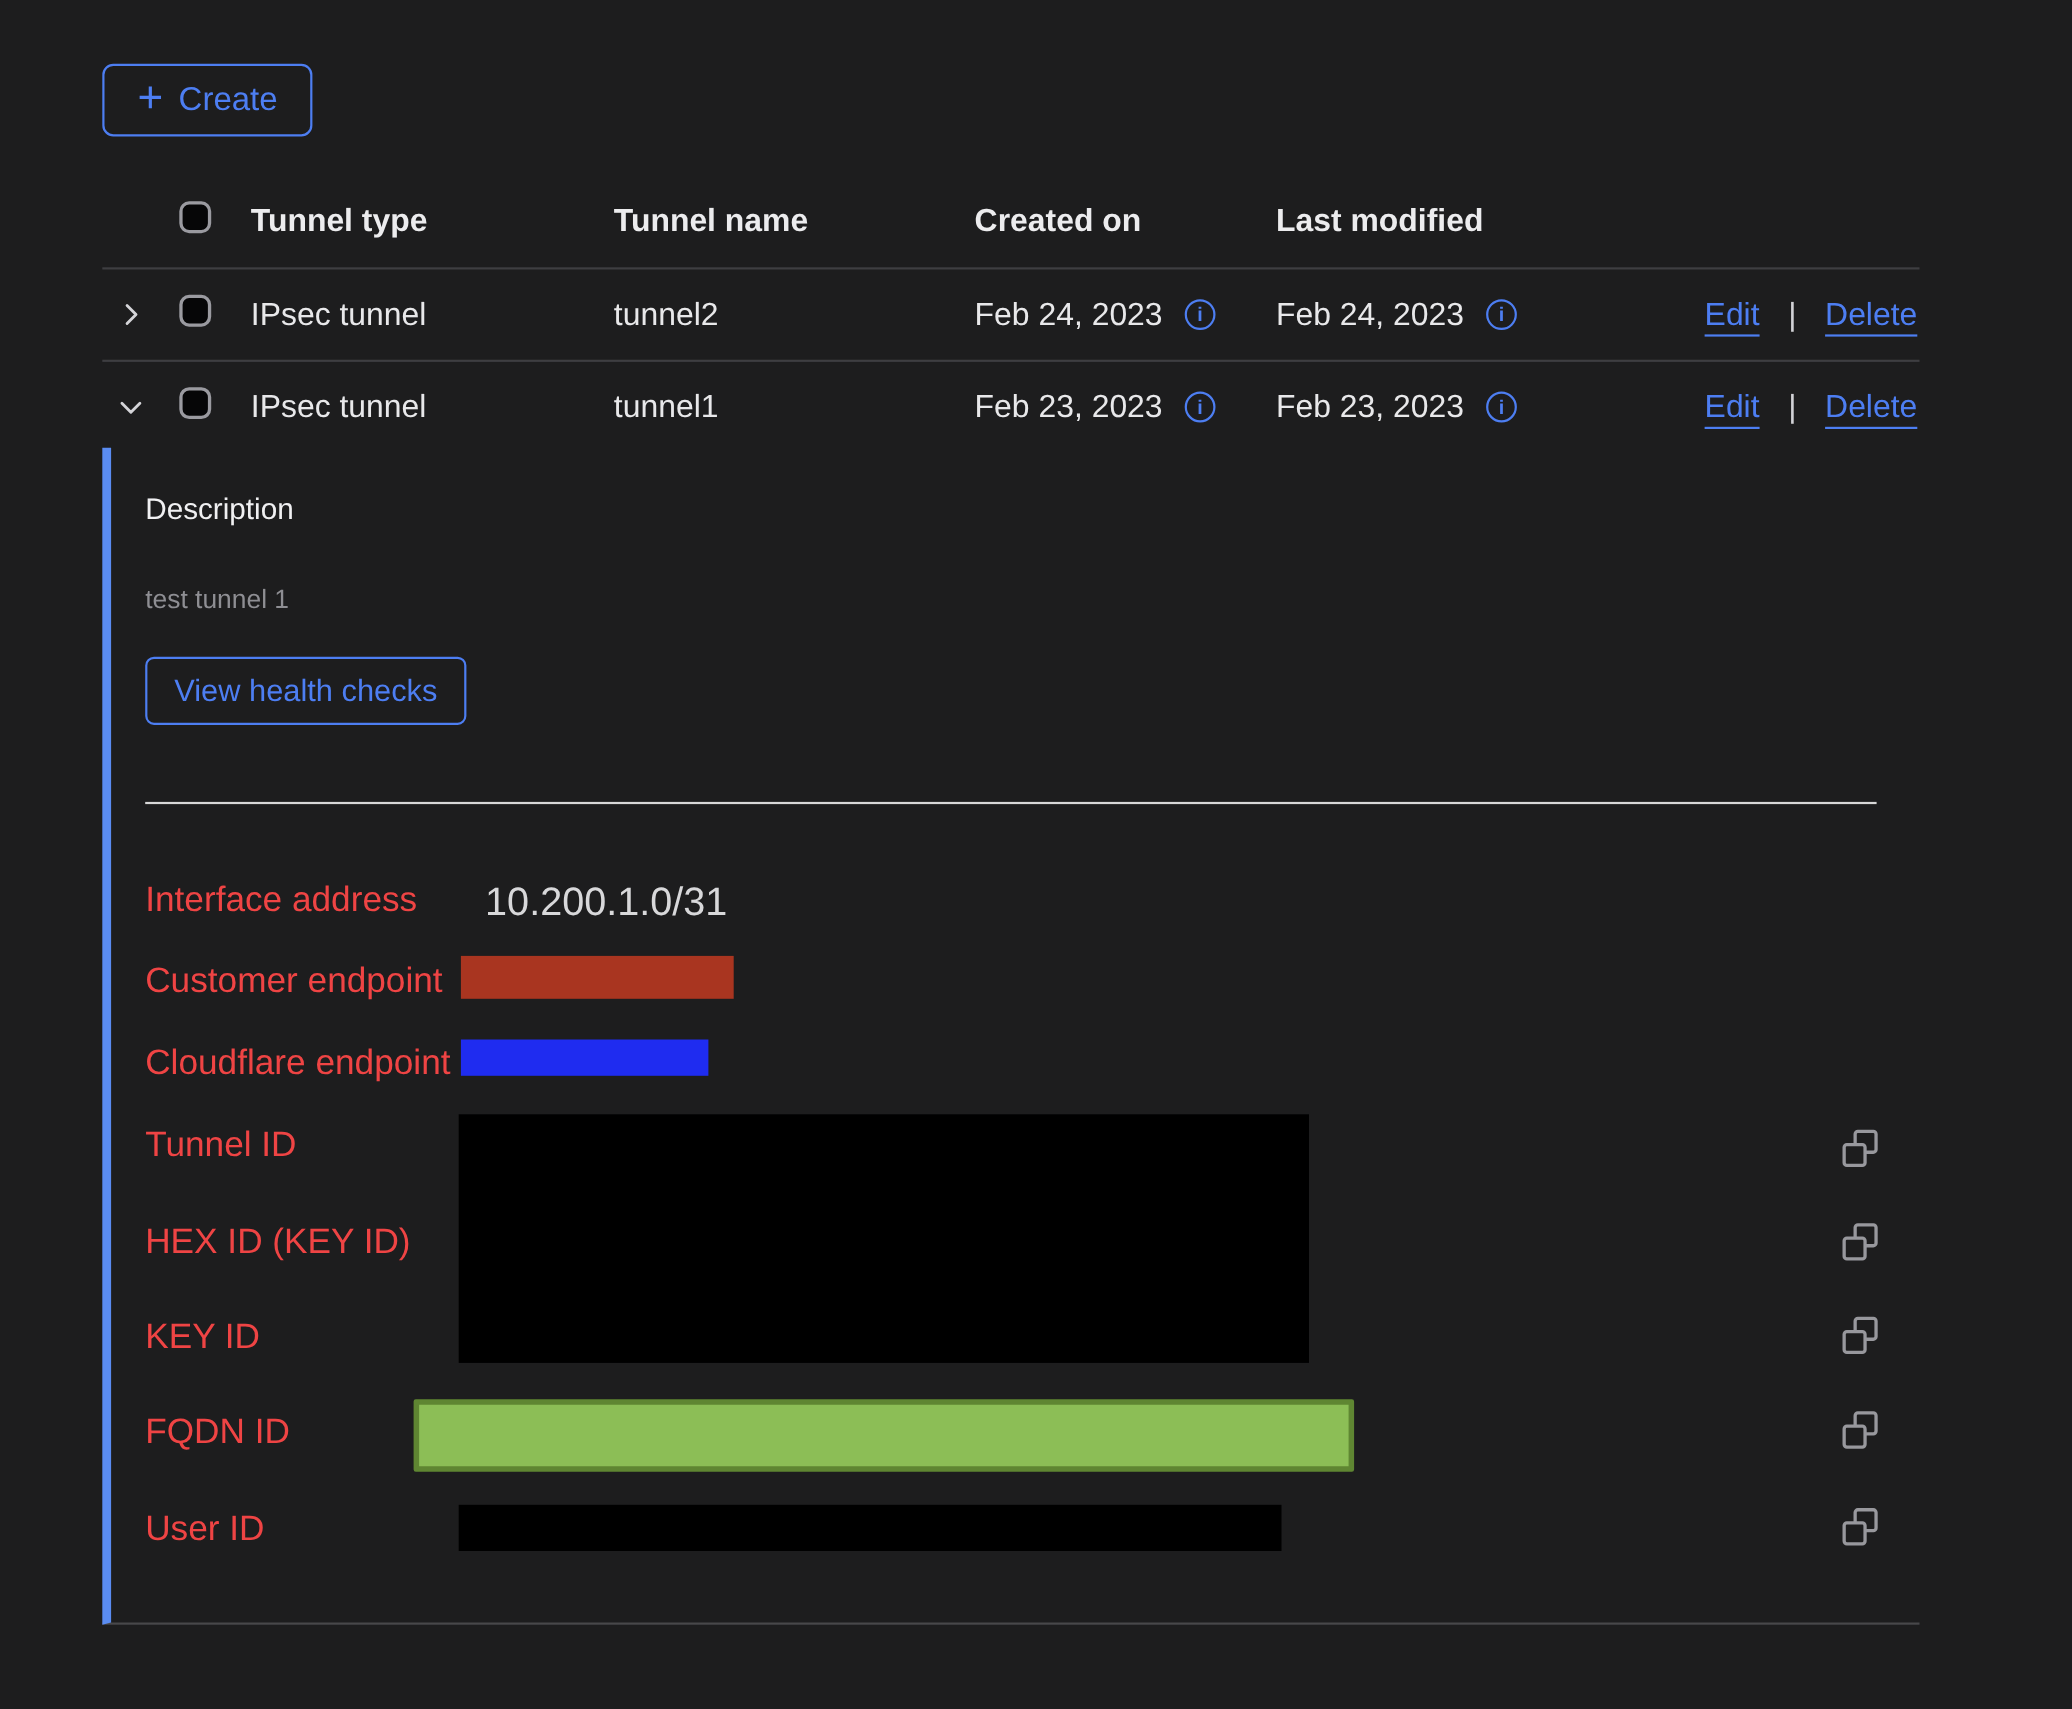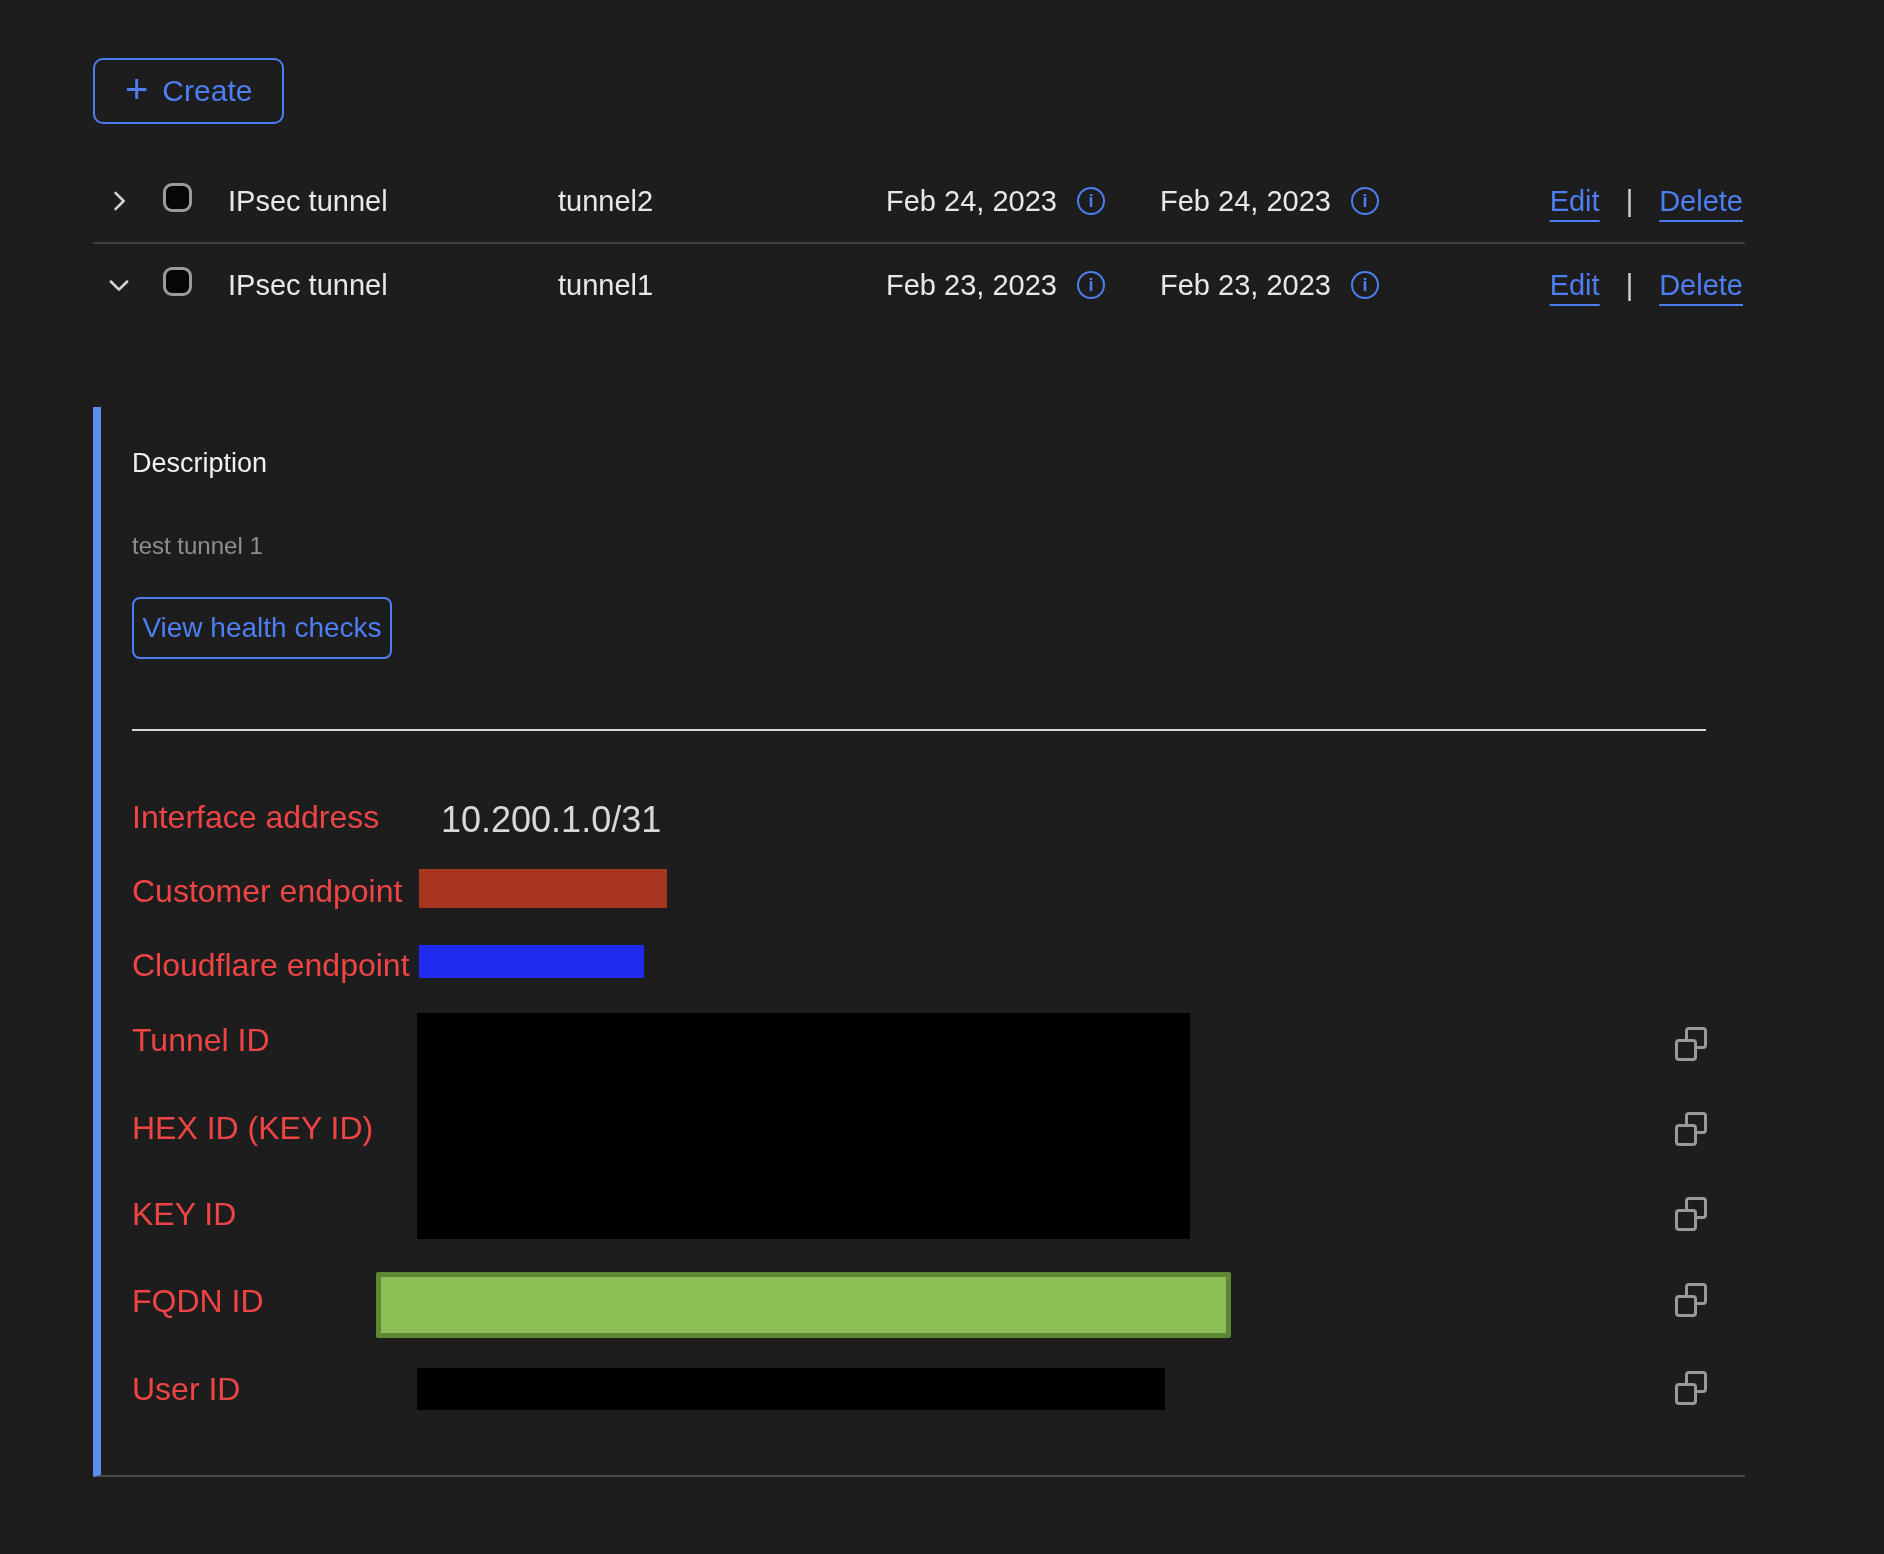--- a/index.html
+++ b/index.html
@@ -43,21 +43,21 @@
   }
   .action-sep{color:#d2d2d6;font-size:29px;}
   
   .expanded{
     position:absolute;left:93px;top:407px;width:1652px;height:1070px;box-sizing:border-box;
     border-left:8px solid #5a8cf2;border-bottom:2px solid #48484a;
   }
   .desc-label{position:absolute;left:31px;top:41px;font-size:27px;font-weight:500;color:#f0f0f2;}
   .desc-value{position:absolute;left:31px;top:125px;font-size:24px;color:#8e8e93;}
   .health-btn{
-    position:absolute;left:31px;top:190px;width:260px;height:62px;box-sizing:border-box;
+    position:absolute;left:31px;top:190px;width:292px;height:62px;box-sizing:border-box;
     background:transparent;border:2px solid #4d7ef2;border-radius:8px;
     color:#4d7ef2;font-size:28px;cursor:pointer;font-family:inherit;
   }
   .light-divider{position:absolute;left:31px;top:322px;width:1574px;height:2px;background:#d8d8d8;}
   .dlabel{position:absolute;left:31px;font-size:32px;color:#ef4444;white-space:nowrap;}
   .dvalue{position:absolute;font-size:36px;color:#d8d8da;white-space:nowrap;}
   
   .redact{position:absolute;}
   .redact-red{left:318px;top:462px;width:248px;height:39px;background:#a93520;}
   .redact-blue{left:318px;top:538px;width:225px;height:33px;background:#1f2cf0;}
@@ -87,20 +87,29 @@
 
 <div id="screen">
 
   <button class="create-btn">
     <span class="plus">+</span>
     <span>Create</span>
   </button>
 
   <div class="table">
 
+    <div class="trow thead">
+      <div class="chevron-cell"></div>
+      <div><span class="checkbox"></span></div>
+      <div>Tunnel type</div>
+      <div>Tunnel name</div>
+      <div>Created on</div>
+      <div>Last modified</div>
+      <div></div>
+    </div>
 
     <div class="trow row-1">
       <div class="chevron-cell">
         <button class="chevron-btn">
           <svg width="28" height="28" viewBox="0 0 24 24" fill="none">
             <path d="M9 5l7 7-7 7" stroke="#d4d4d8" stroke-width="2.2" stroke-linecap="round" stroke-linejoin="round"></path>
           </svg>
         </button>
       </div>
       <div><span class="checkbox"></span></div>

